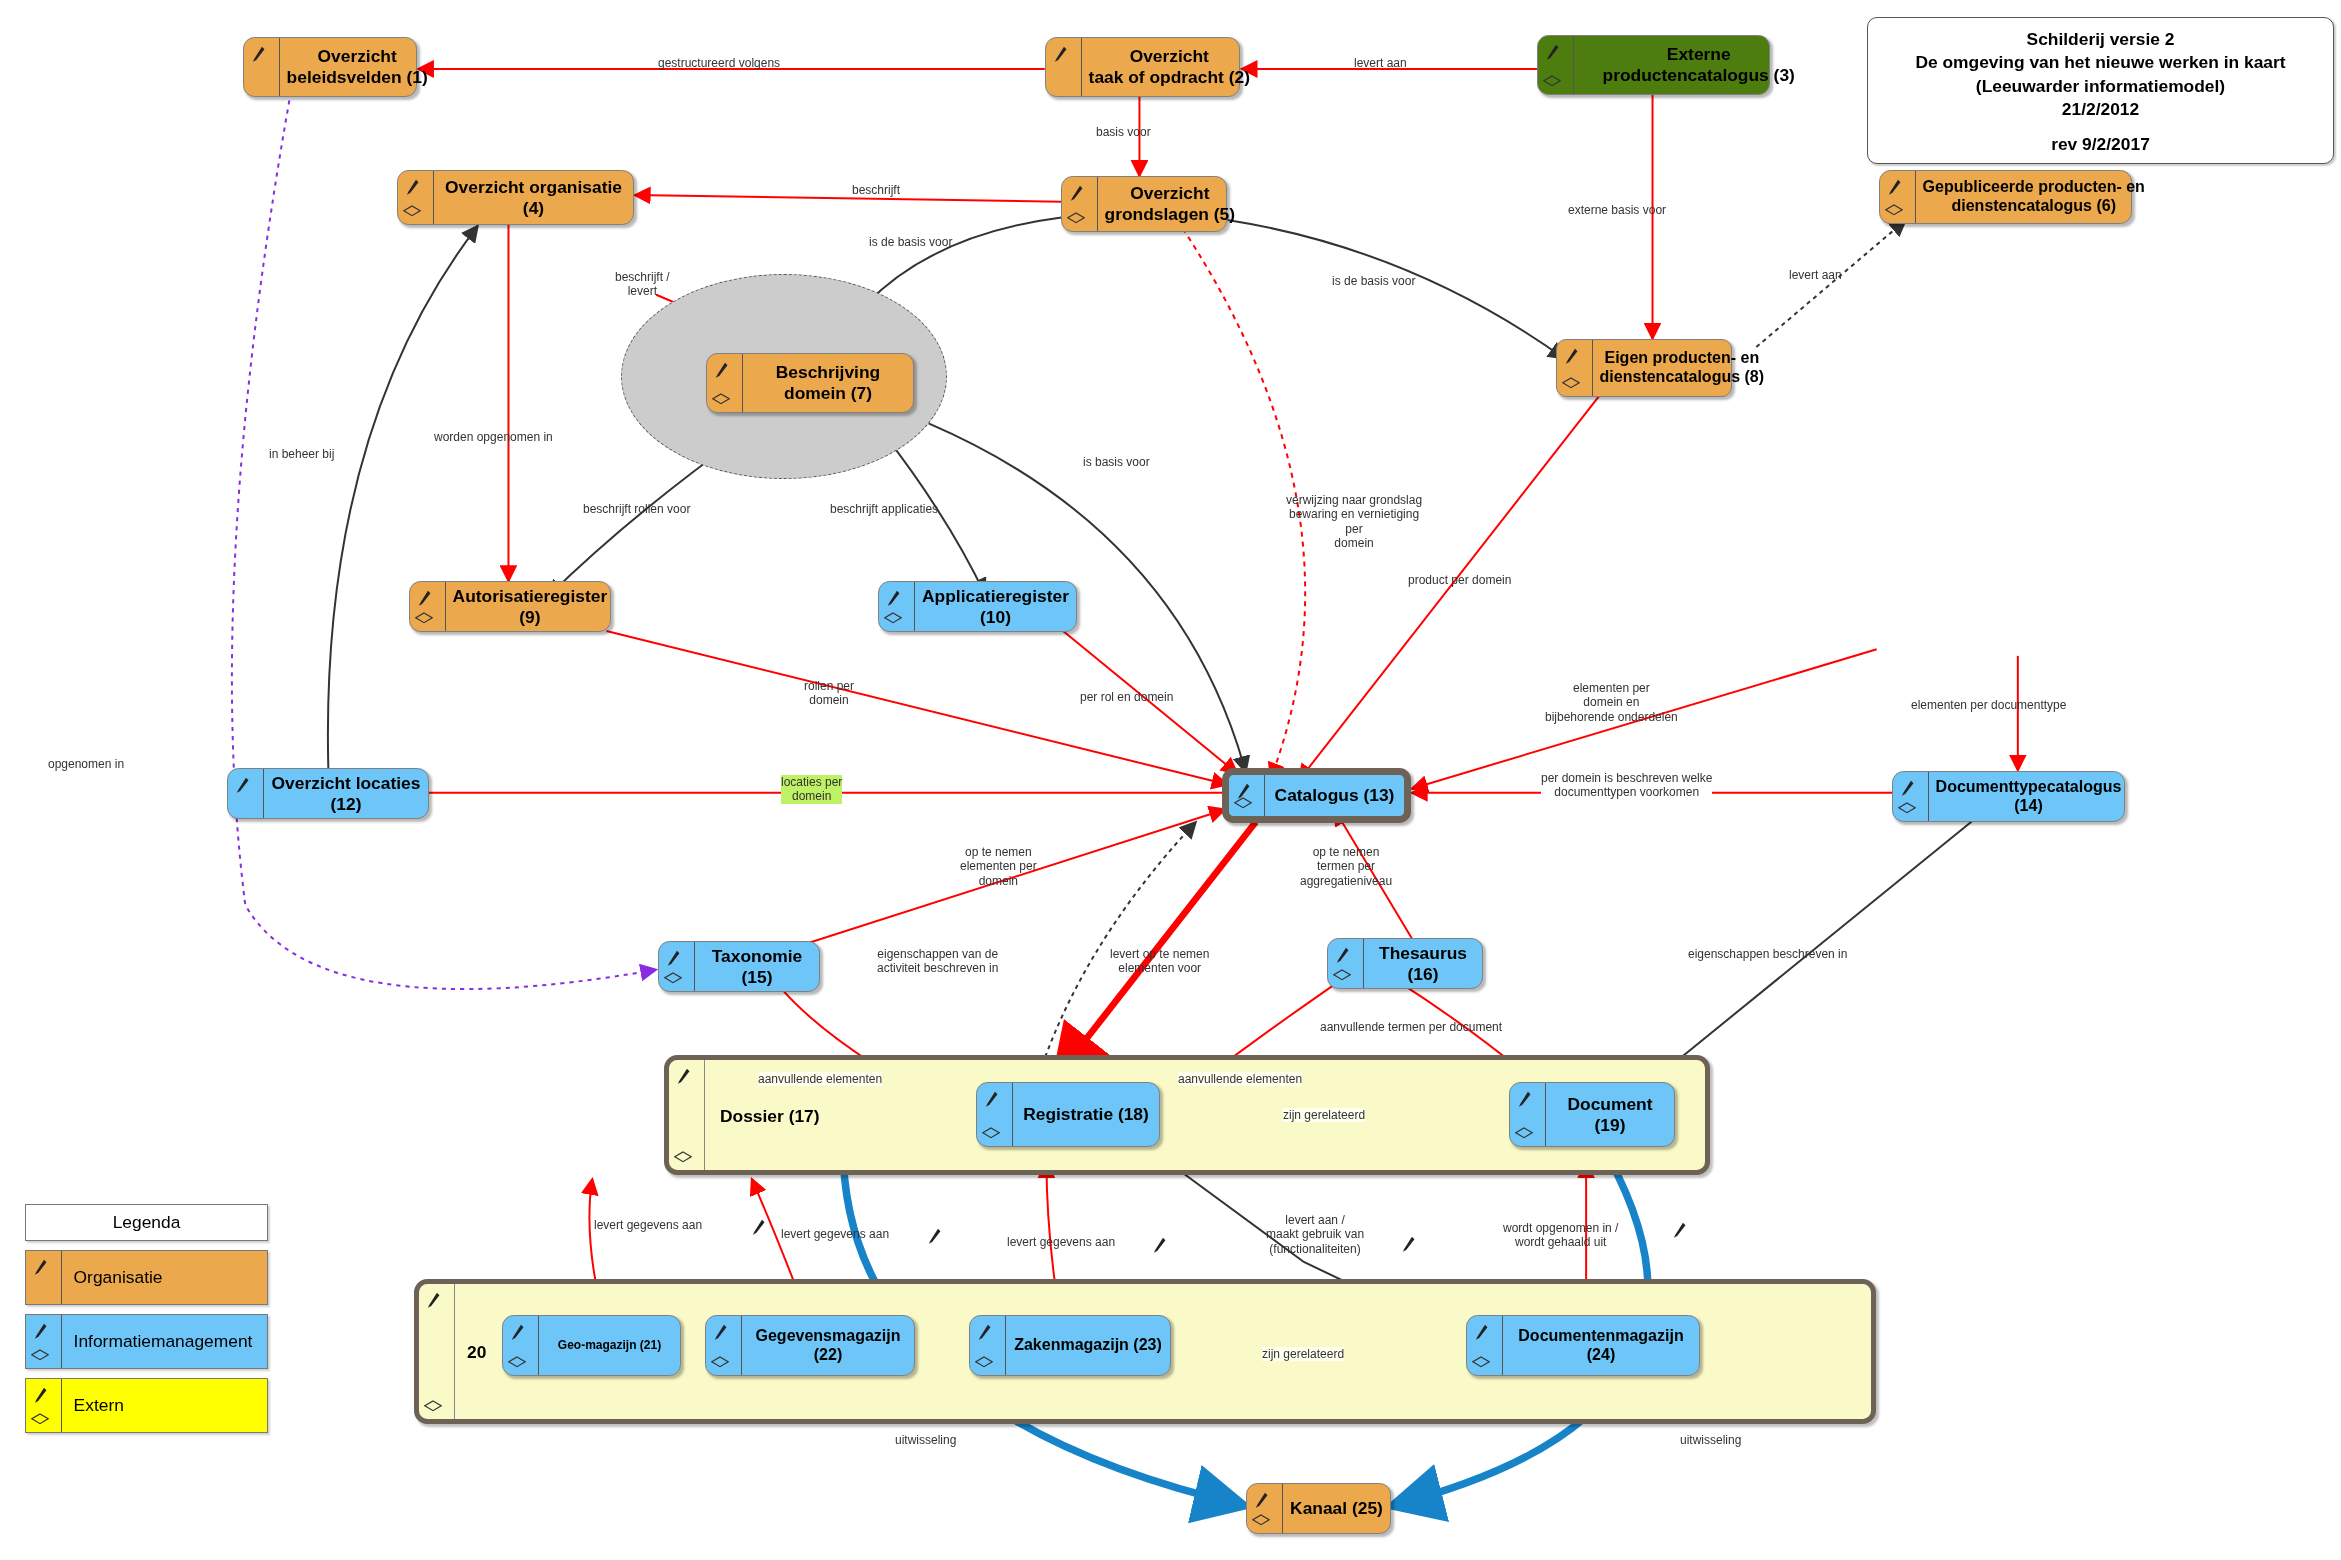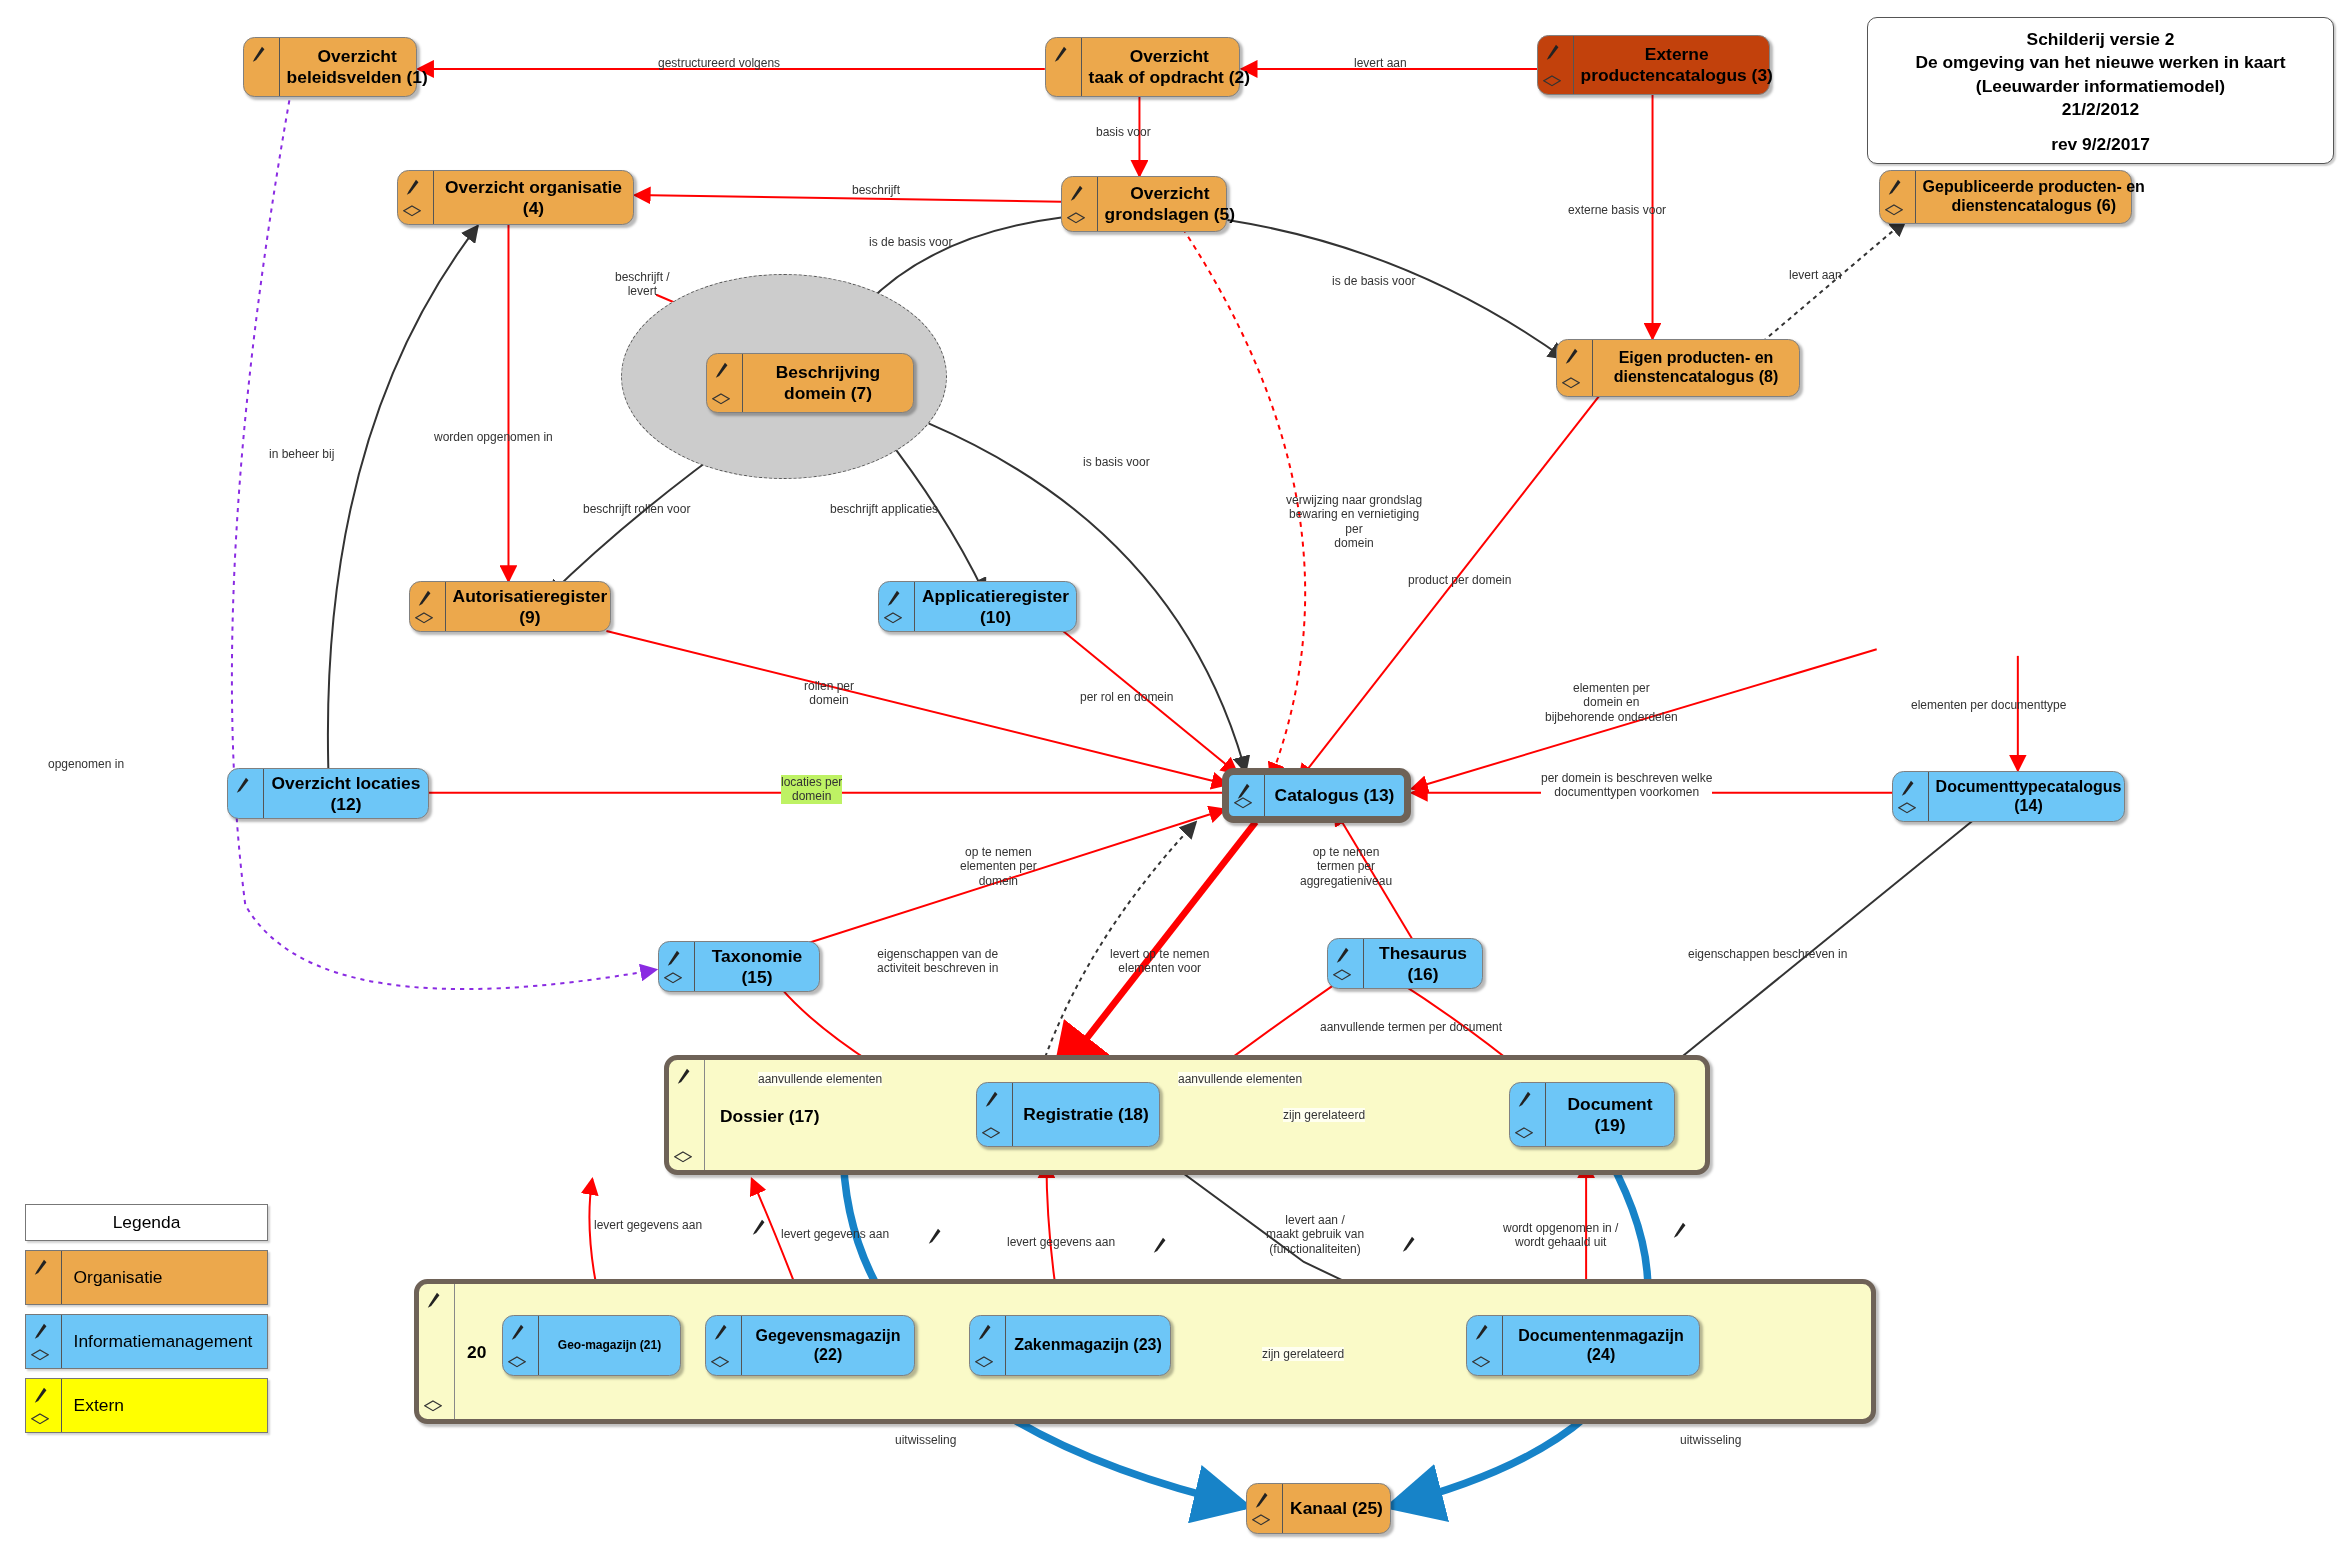--- a/index.html
+++ b/index.html
@@ -10,21 +10,21 @@
 
   
   .node{position:absolute;box-sizing:border-box;border:1.7px solid #808080;border-radius:11.6px;
         box-shadow:2.5px 2.5px 2.5px rgba(0,0,0,.28);display:flex;align-items:stretch;
         z-index:5;}
   .node .gutter{width:35px;flex:0 0 35px;position:relative;border-right:0.8px solid #555;}
   .node .lbl{flex:1;display:flex;align-items:center;justify-content:center;text-align:center;
              font-weight:bold;color:#000;line-height:1.18;padding:1.7px 6.6px;font-size:17.4px;}
   .org{background:#ECA84C;}
   .im{background:#6DC6F7;}
-  .ext{background:#c2410c;}
+  .ext{background:#4d7c0f;gap:22px;}
 
   
   .pen{position:absolute;left:7.5px;top:7.5px;width:13.3px;height:16.6px;}
   .dia{position:absolute;left:5px;bottom:7.5px;width:18px;height:11.6px;}
 
   
   .group{position:absolute;box-sizing:border-box;border:5.8px solid #6E6257;border-radius:13.3px;
          background:#FAFAC8;z-index:2;box-shadow:2.5px 2.5px 2.5px rgba(0,0,0,.25);}
   .group .gutter{position:absolute;left:0;top:0;bottom:0;width:35px;border-right:0.8px solid #888;}
   .group .gname{position:absolute;font-weight:bold;font-size:17.4px;color:#000;}
@@ -260,21 +260,21 @@
           <path d="M12,1 L15,4 L5,17 L1,19 L3,15 Z" fill="#222"></path>
         </svg>
       <svg class="dia" viewBox="0 0 22 14">
           <path d="M11,1 L21,7 L11,13 L1,7 Z" fill="none" stroke="#333" stroke-width="1.4"></path>
         </svg>
     </div>
     <div class="lbl" style="white-space: pre;">Beschrijving
 domein (7)</div>
   </div>
 
-  <div class="node org" style="left:1556px;top:339px;width:244px;height:58px;">
+  <div class="node org" style="left:1556px;top:339px;width:176px;height:58px;border-radius:10px;">
     <div class="gutter">
       <svg class="pen" viewBox="0 0 16 20">
           <path d="M12,1 L15,4 L5,17 L1,19 L3,15 Z" fill="#222"></path>
         </svg>
       <svg class="dia" viewBox="0 0 22 14">
           <path d="M11,1 L21,7 L11,13 L1,7 Z" fill="none" stroke="#333" stroke-width="1.4"></path>
         </svg>
     </div>
     <div class="lbl" style="font-size: 16px; white-space: pre;">Eigen producten- en
 dienstencatalogus (8)</div>

